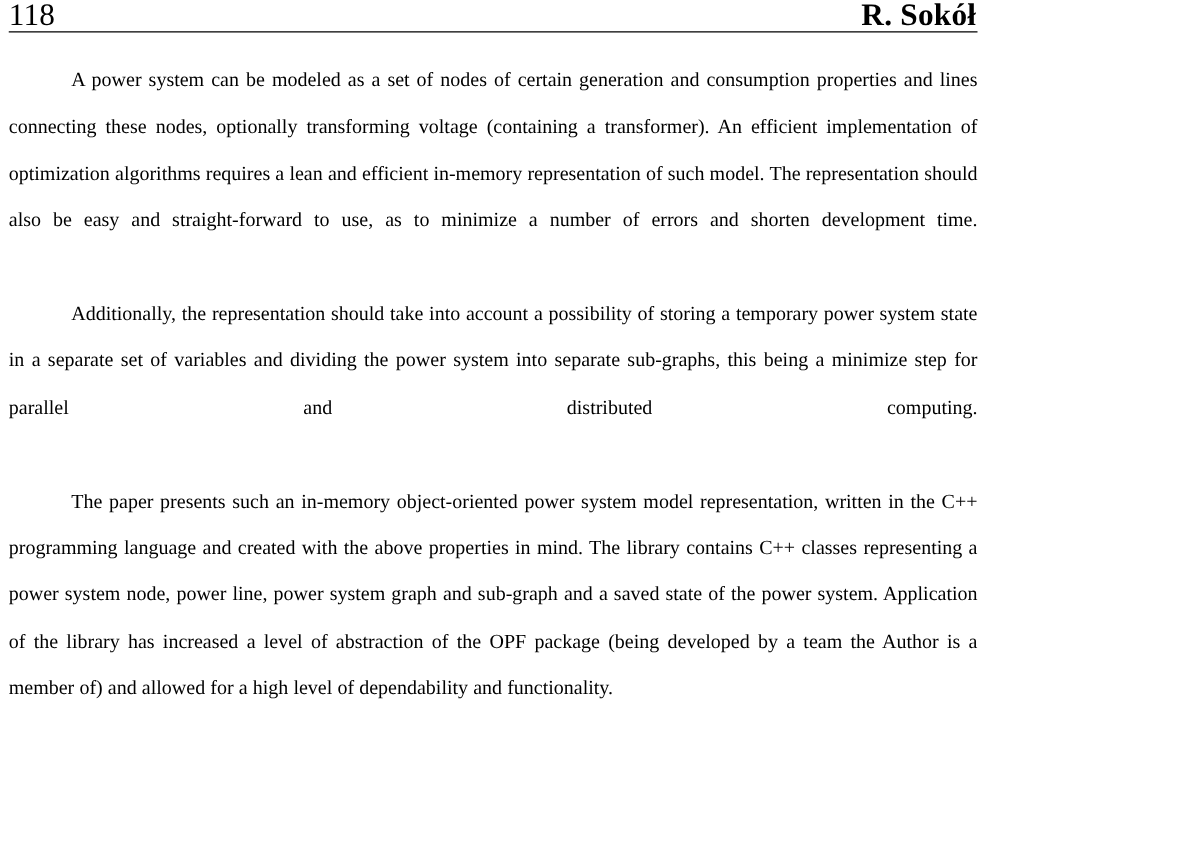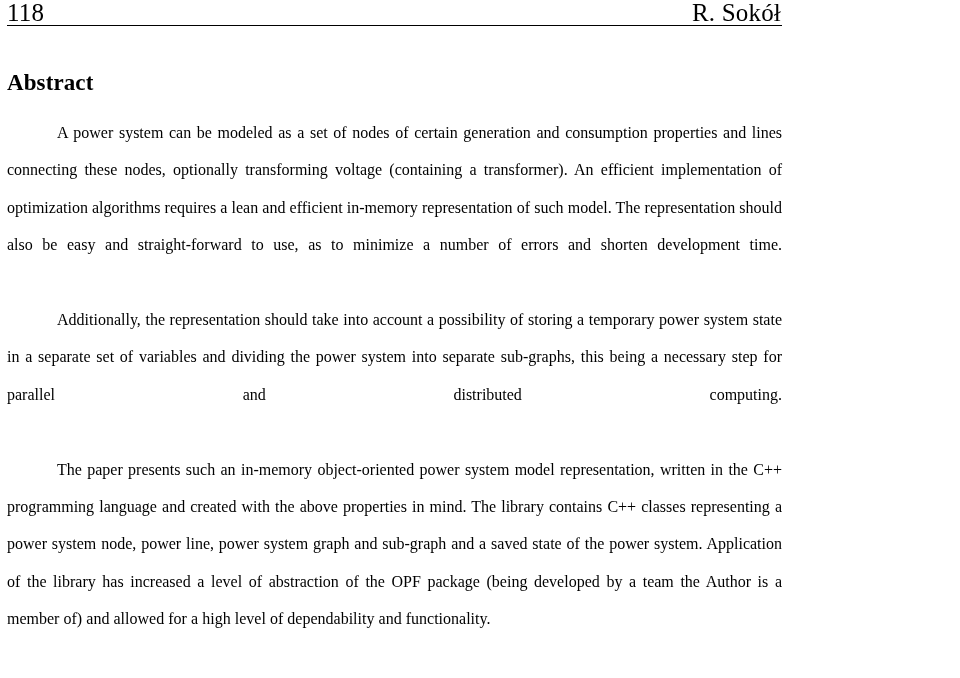--- a/index.html
+++ b/index.html
@@ -36,20 +36,21 @@
   .running-head .folio,
   .running-head .author {
     font-family: "Liberation Serif", "DejaVu Serif", serif;
     font-size: 25px;
     line-height: 26px;
     letter-spacing: 0.2px;
     white-space: nowrap;
   }
   .running-head .author {
     padding-right: 1px;
+    font-weight: bold;
   }
   .head-rule {
     position: absolute;
     left: 0;
     right: 0;
     top: 25px;
     height: 0;
     border-top: 1.6px solid #000000;
   }
 
@@ -90,21 +91,20 @@
 <body>
 
 <div class="page">
 
   <div class="running-head">
     <div class="folio">118</div>
     <div class="author">R. Sokół</div>
     <div class="head-rule"></div>
   </div>
 
-  <h2 class="section-title">Abstract</h2>
 
   <div class="abstract-body">
     <p class="para indent">A power system can be modeled as a set of nodes of certain generation and consumption properties and lines connecting these nodes, optionally transforming voltage (containing a transformer). An efficient implementation of optimization algorithms requires a lean and efficient in-memory representation of such model. The representation should also be easy and straight-forward to use, as to minimize a number of errors and shorten development time.</p>
-    <p class="para indent">Additionally, the representation should take into account a possibility of storing a temporary power system state in a separate set of variables and dividing the power system into separate sub-graphs, this being a necessary step for parallel and distributed computing.</p>
+    <p class="para indent">Additionally, the representation should take into account a possibility of storing a temporary power system state in a separate set of variables and dividing the power system into separate sub-graphs, this being a minimize step for parallel and distributed computing.</p>
     <p class="para indent flush">The paper presents such an in-memory object-oriented power system model representation, written in the C++ programming language and created with the above properties in mind. The library contains C++ classes representing a power system node, power line, power system graph and sub-graph and a saved state of the power system. Application of the library has increased a level of abstraction of the OPF package (being developed by a team the Author is a member of) and allowed for a high level of dependability and functionality.</p>
   </div>
 
 </div>
 
 </body></html>

